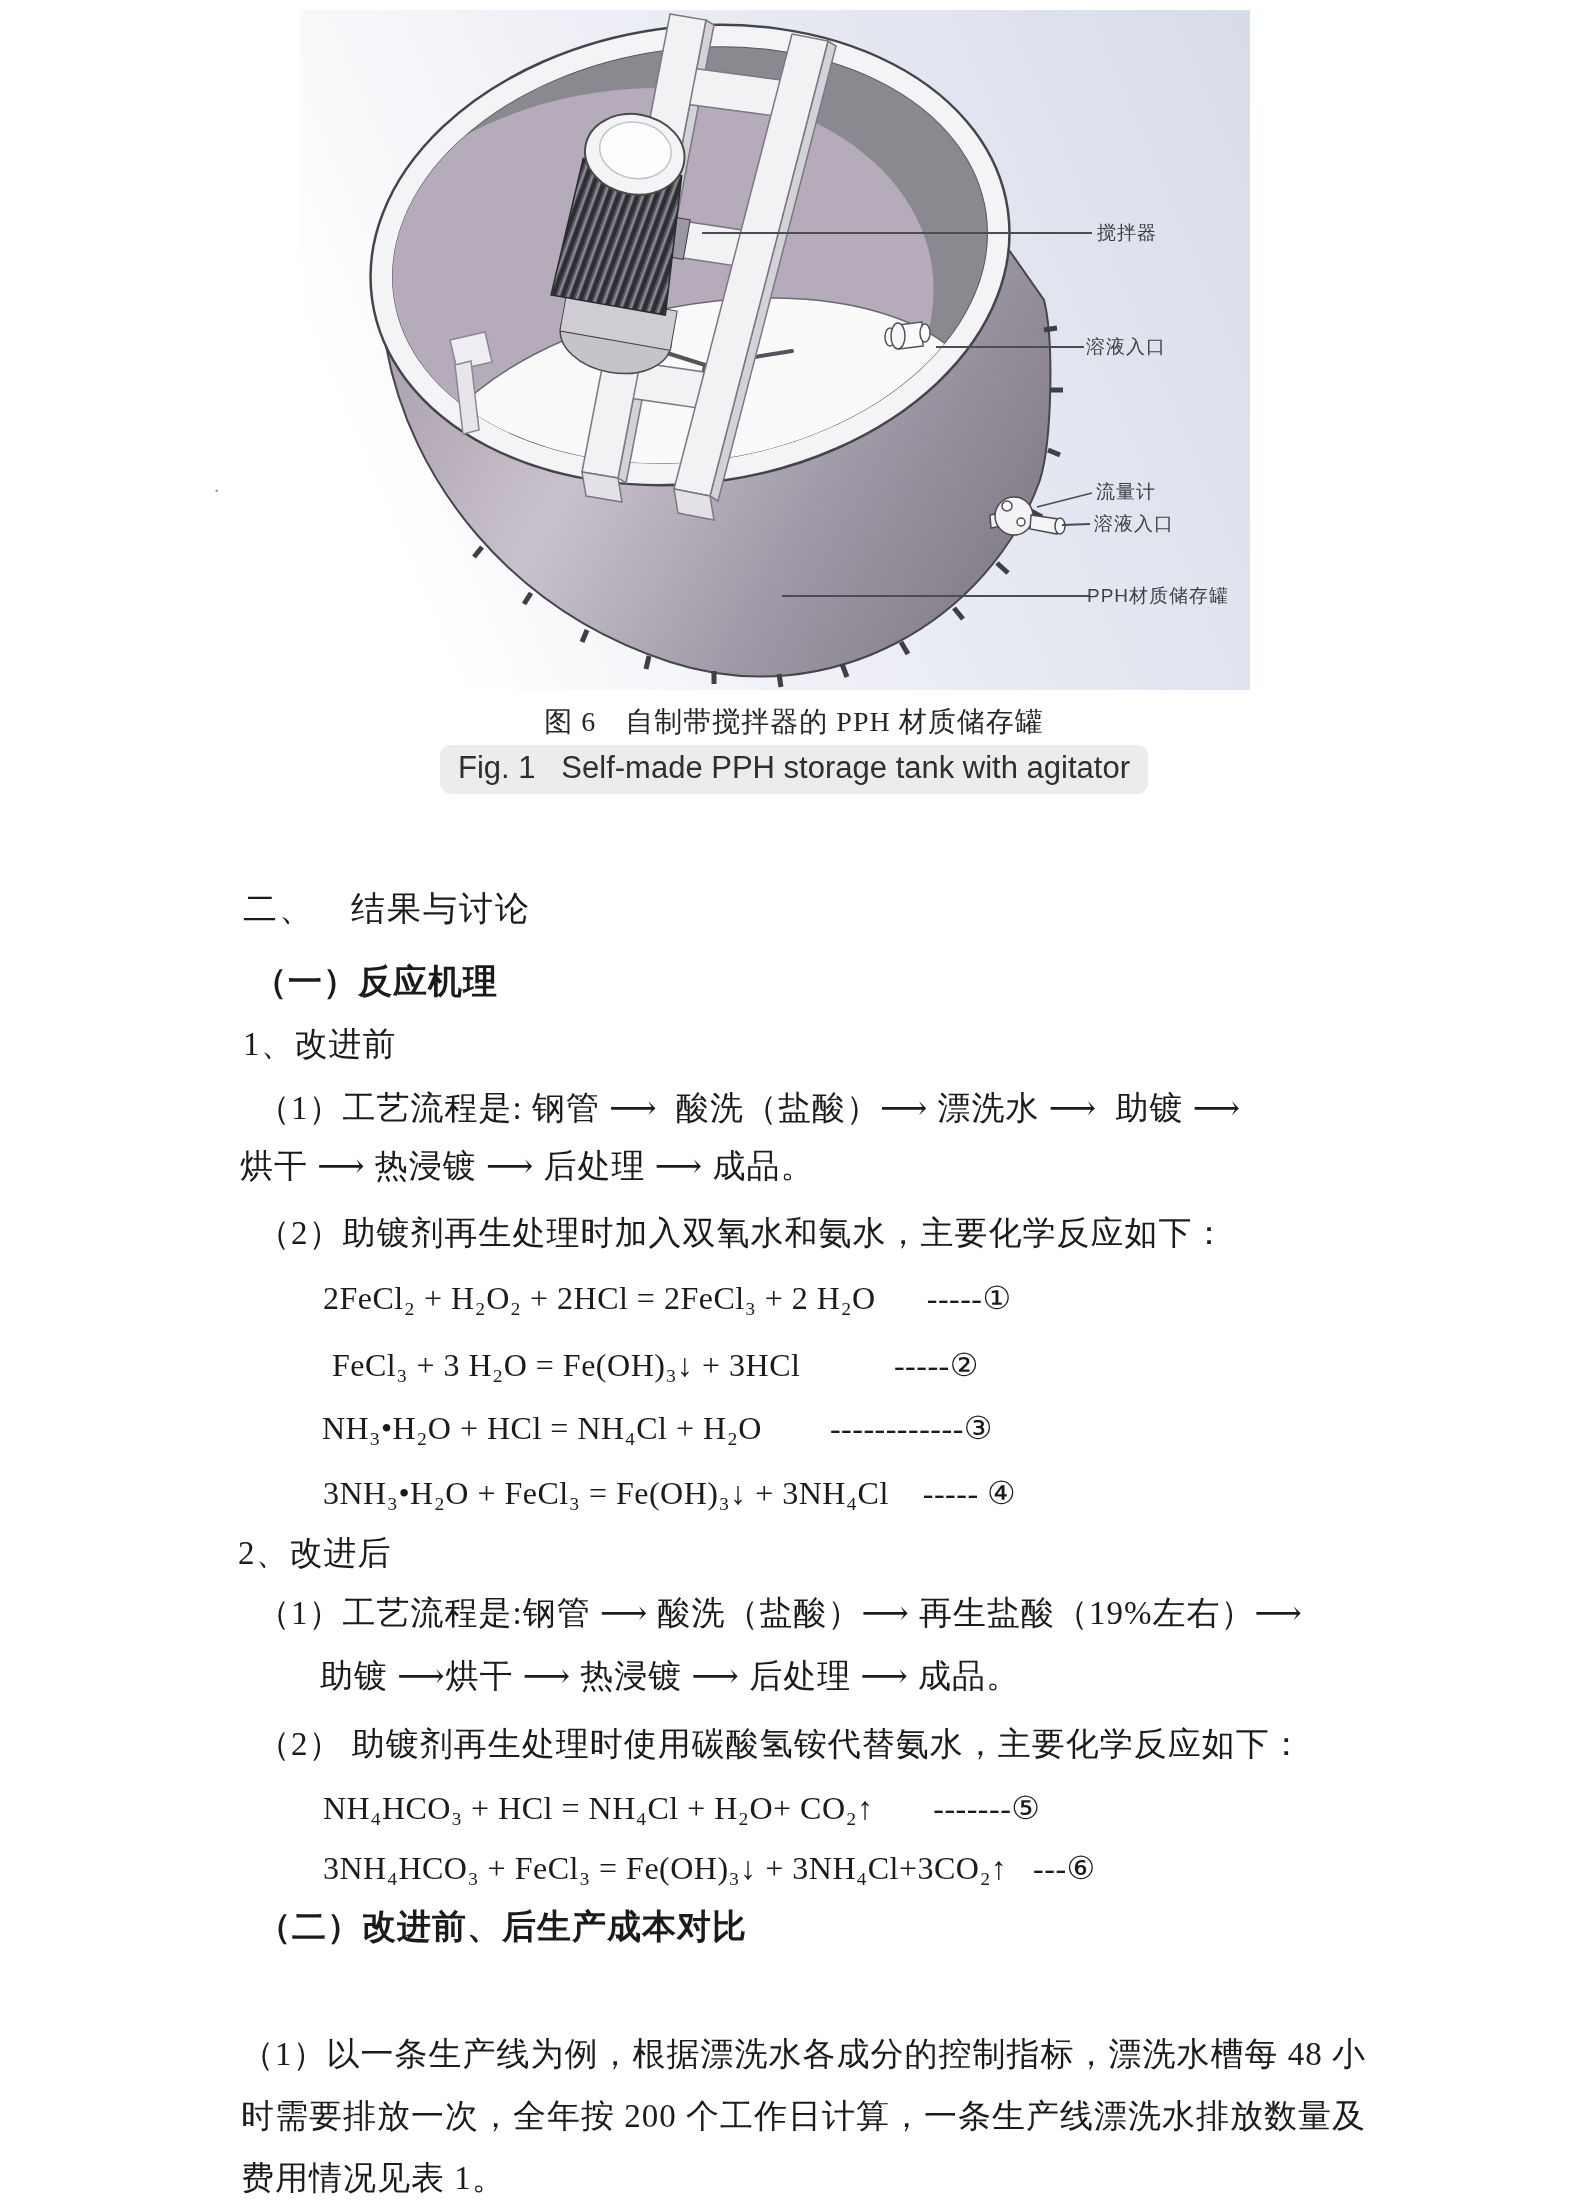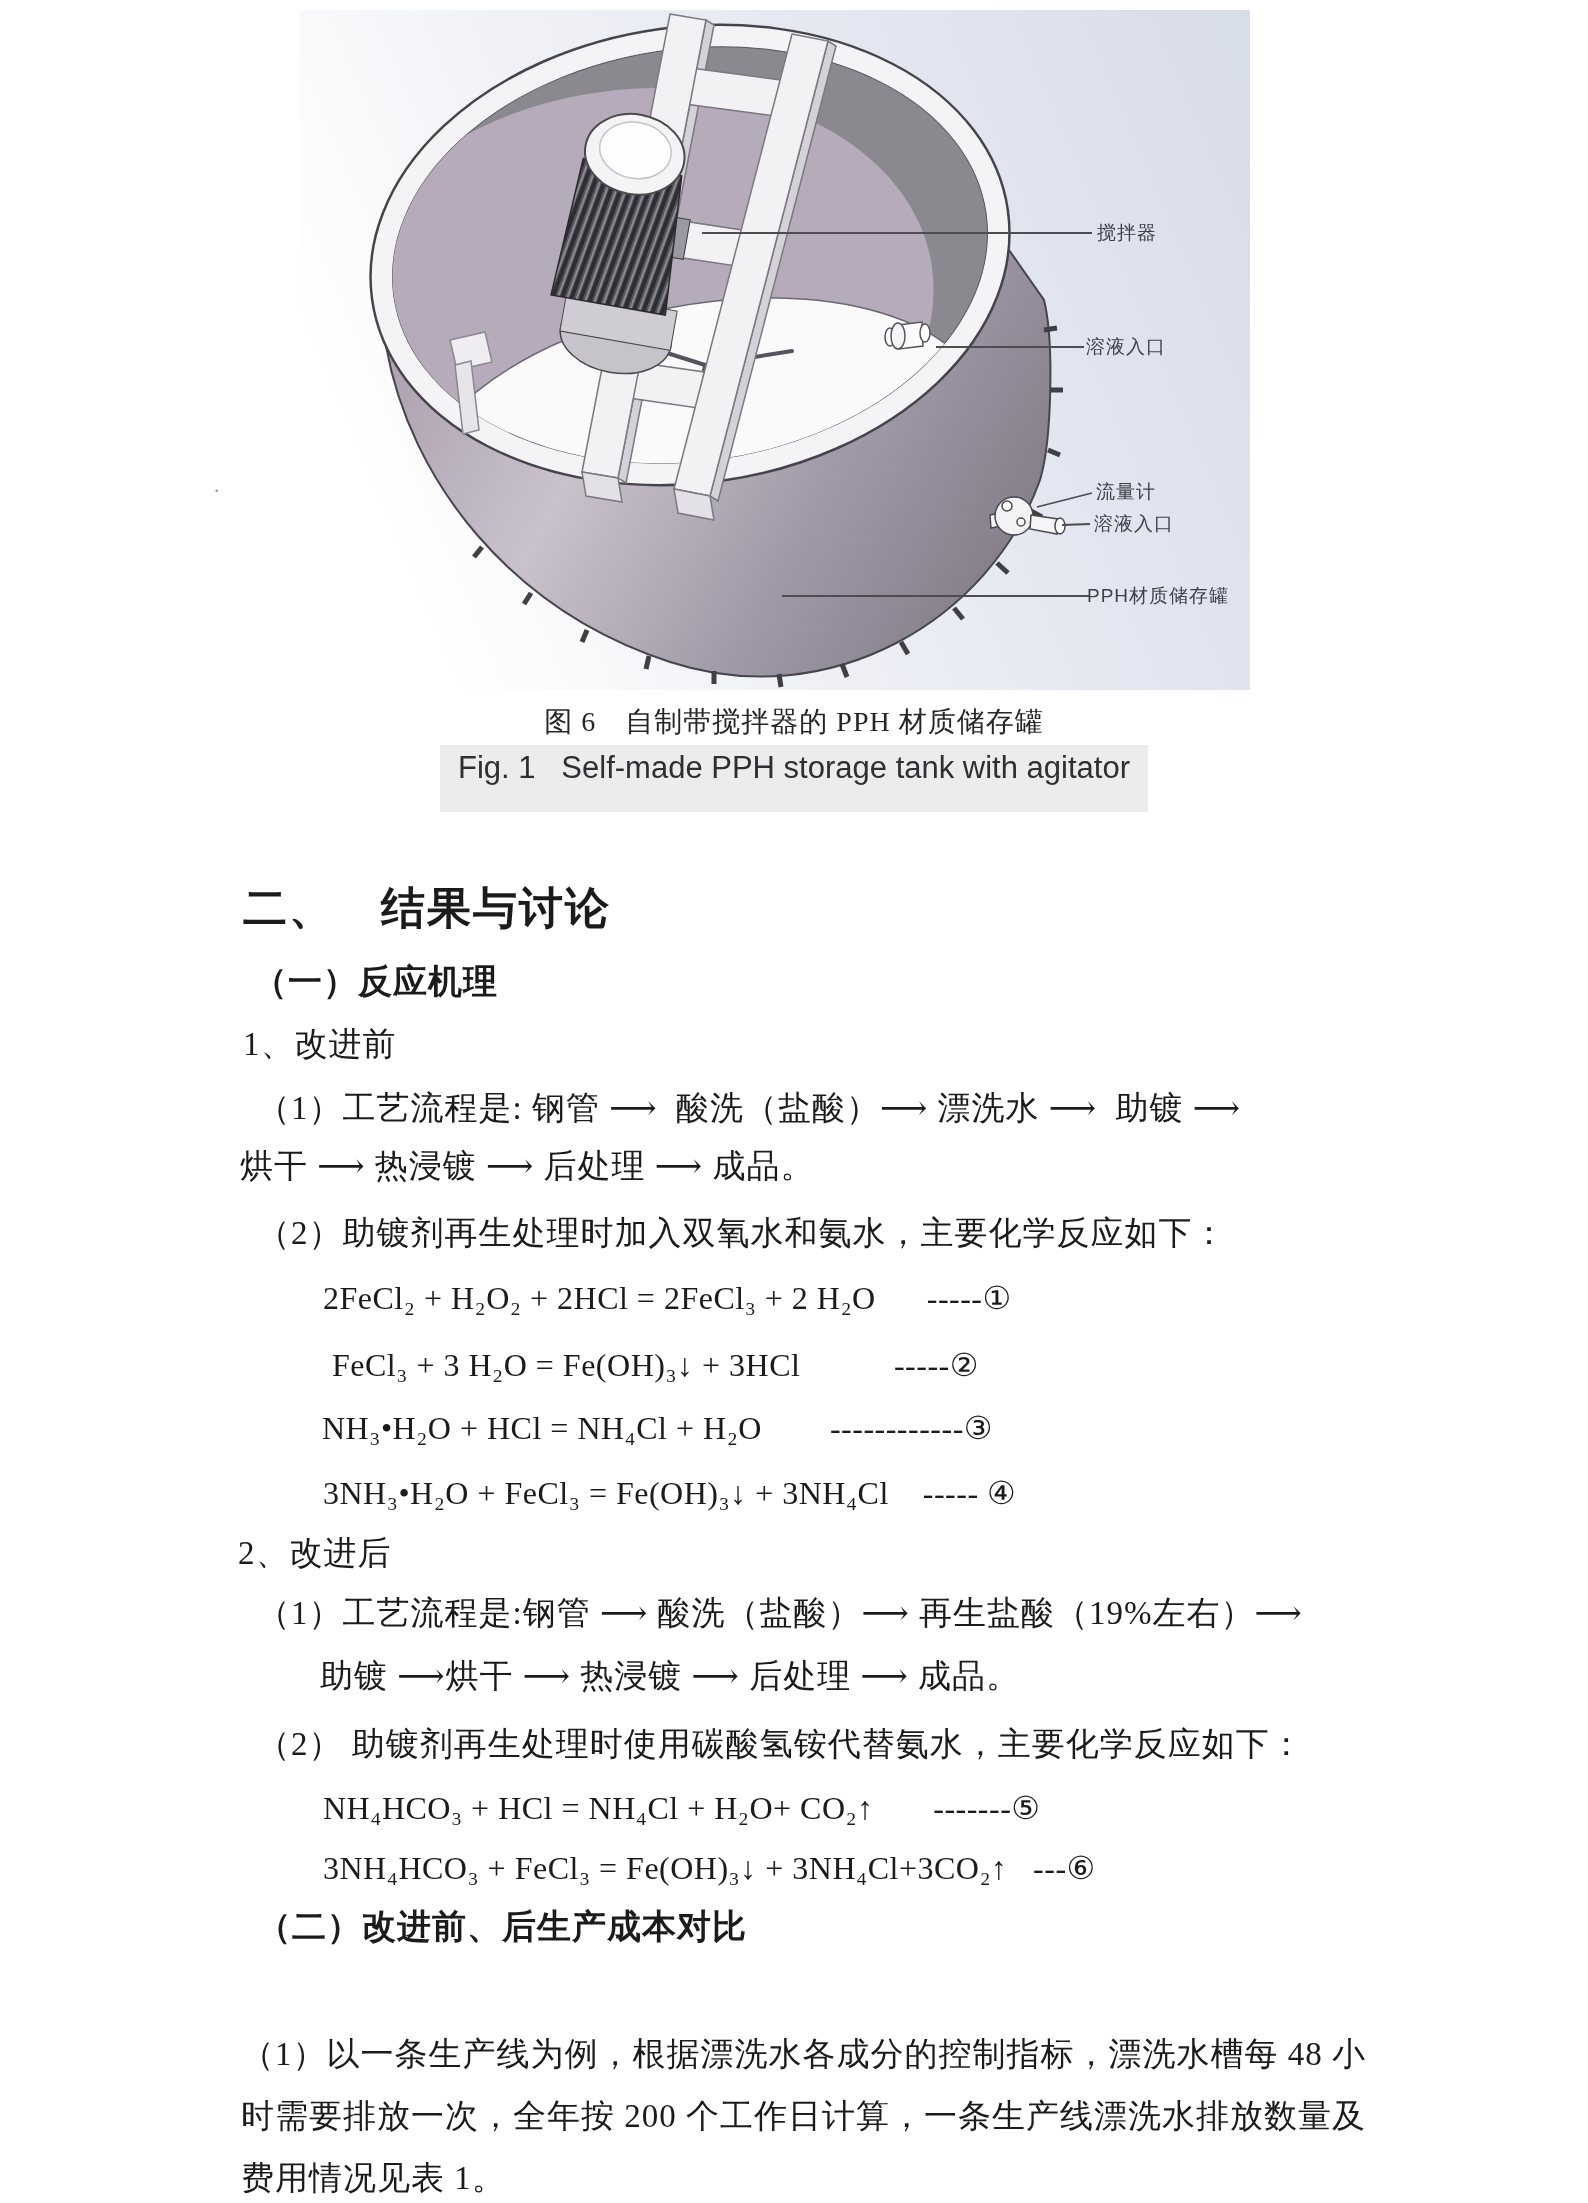--- a/index.html
+++ b/index.html
@@ -8,24 +8,24 @@
   
   .figure{position:absolute;left:300px;top:10px;width:950px;height:680px;
           background:linear-gradient(247deg,#d7dce9 0%,#e3e6f0 30%,#f1f2f7 62%,#ffffff 88%);}
   .figure svg{position:absolute;left:0;top:0;}
   .fig-label{position:absolute;font-family:"Liberation Sans","DejaVu Sans",sans-serif;
              font-size:19px;line-height:22px;color:#3e4147;letter-spacing:1px;white-space:nowrap;}
   
   .cap-row{position:absolute;left:164px;width:1260px;text-align:center;}
   .cap-zh{font-size:28px;color:#26262a;letter-spacing:1px;white-space:pre;}
   .cap-en{display:inline-block;font-family:"Liberation Sans","DejaVu Sans",sans-serif;
-          font-size:31px;color:#2f2f33;background:#ececec;padding:5px 18px 26px 18px;white-space:pre;}
+          font-size:31px;color:#2f2f33;background:#ececec;padding:5px 18px 8px 18px;white-space:pre;border-radius:11px;}
   
   .ln{position:absolute;font-size:33px;line-height:44px;letter-spacing:1px;white-space:pre;}
-  .h1{font-size:44px;line-height:48px;font-weight:bold;letter-spacing:2px;}
+  .h1{font-size:34px;line-height:48px;font-weight:normal;letter-spacing:2px;}
   .h2{font-size:34px;line-height:46px;font-weight:bold;letter-spacing:1px;text-align:right;}
   .eq{font-size:32px;line-height:42px;letter-spacing:0.5px;}
   .stray{position:absolute;font-size:22px;color:#9a9aa0;}
 </style>
 </head>
 <body>
 
 <div class="page">
 
   <div class="figure">

